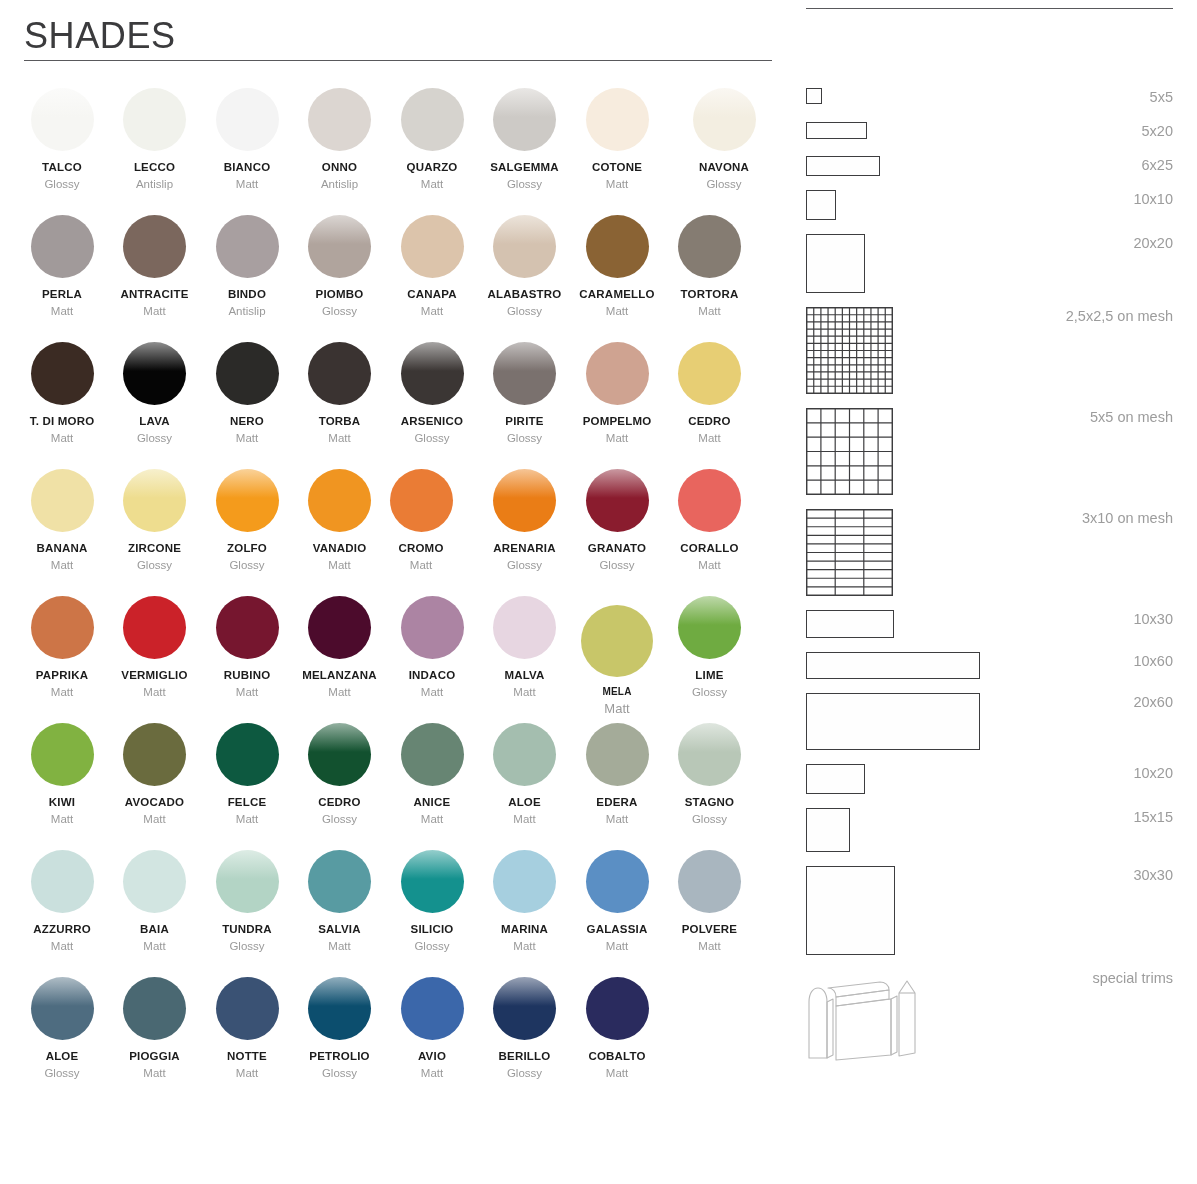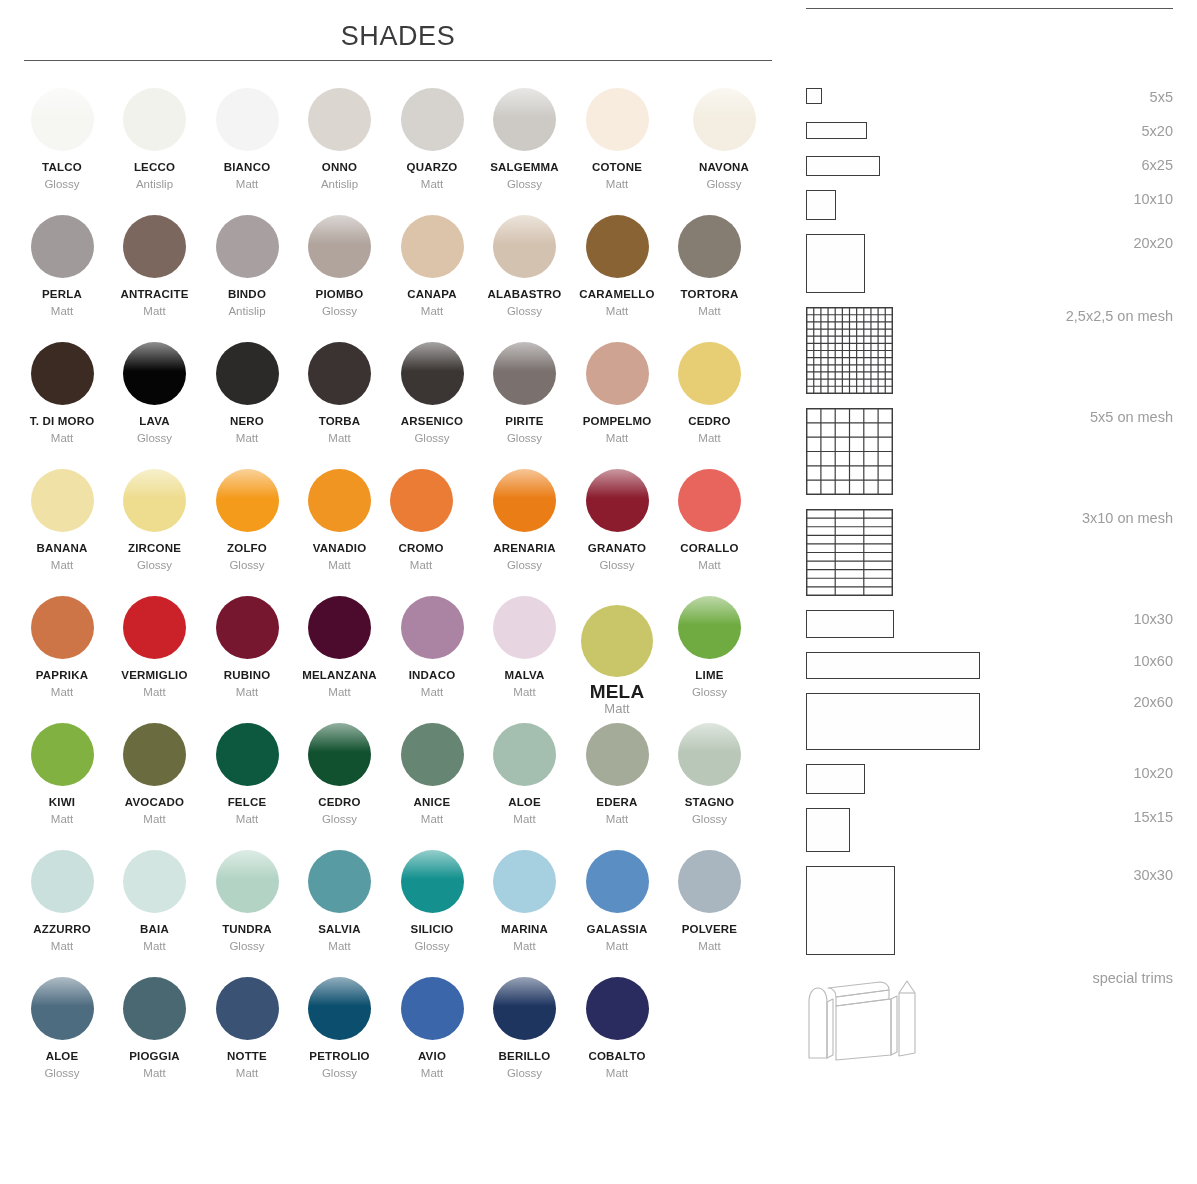--- a/index.html
+++ b/index.html
@@ -19,28 +19,27 @@
   
   .panel { position: absolute; top: 0; }
   #shades-panel { left: 0;   width: 790px; height: 1184px; }
   #sizes-panel  { left: 790px; width: 407px; height: 1184px; }
 
   .panel-head { position: absolute; top: 0; }
   #shades-panel .panel-head { left: 24px; width: 748px; }
   #sizes-panel  .panel-head { left: 16px; width: 367px; }
 
   .panel-title {
-    font-size: 27px;
+    font-size: 36px;
     font-weight: 400;
     letter-spacing: 0.6px;
     color: #3b3b3d;
     padding-top: 20px;
     line-height: 32px;
     white-space: nowrap;
-    text-align: center;
   }
   .panel-rule {
     margin-top: 8px;
     border-top: 1.4px solid #59595c;
     width: 100%;
   }
 
   
   #shades-grid {
     position: absolute;
@@ -78,21 +77,21 @@
     margin-top: 3px;
     font-size: 11.5px;
     font-weight: 400;
     color: #9a9a9a;
     line-height: 14px;
     white-space: nowrap;
   }
   
   .shade-cell.big { top: 9px; }
   .shade-cell.big .shade-dot { width: 72px; height: 72px; }
-  .shade-cell.big .shade-name { font-size: 19px; margin-top: 8px; }
+  .shade-cell.big .shade-name { font-size: 10px; margin-top: 8px; }
   .shade-cell.big .shade-finish { font-size: 13px; }
 
   
   #sizes-list {
     position: absolute;
     left: 16px;
     top: 88px;
     width: 367px;
   }
   .size-row {

